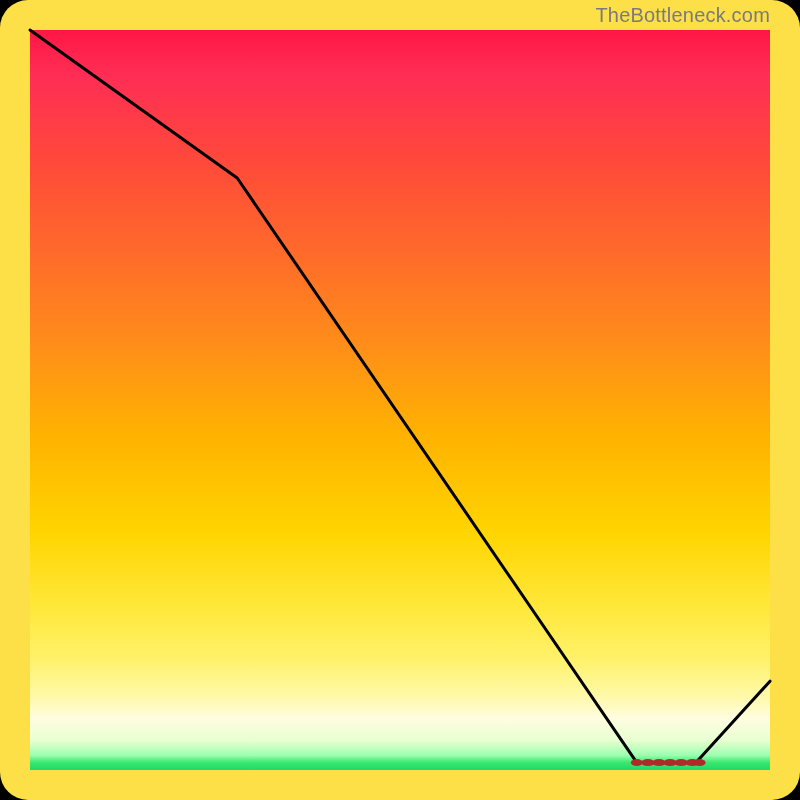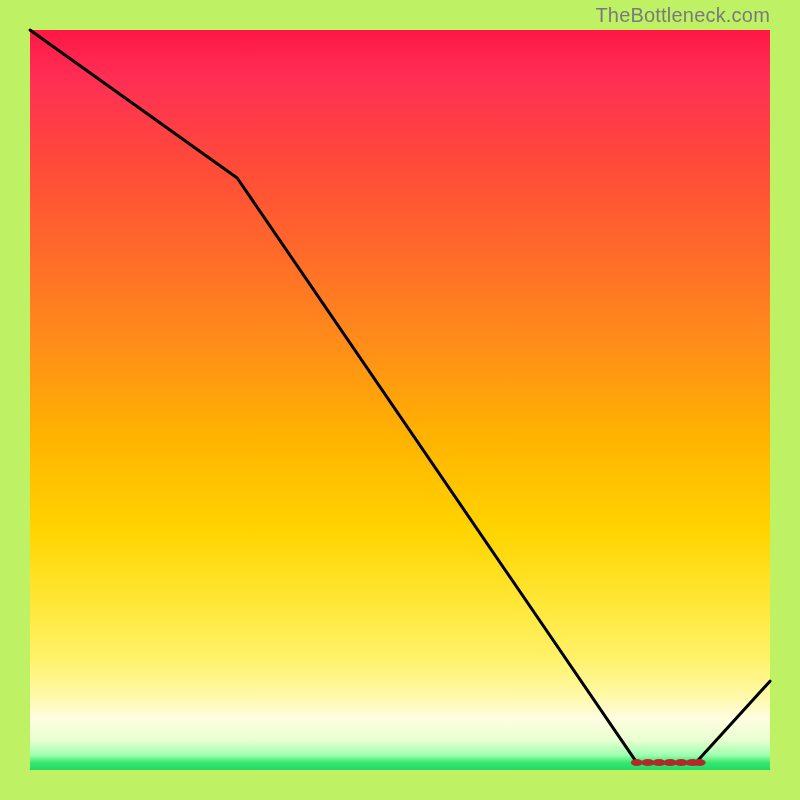--- a/index.html
+++ b/index.html
@@ -7,21 +7,22 @@
     padding: 0;
     width: 800px;
     height: 800px;
     background: #000;
     overflow: hidden;
   }
   .stage {
     position: relative;
     width: 800px;
     height: 800px;
-    background: #bef264;
+    background: #fde047;
+    border-radius: 28px;
   }
   .plot-area {
     position: absolute;
     left: 30px;
     top: 30px;
     width: 740px;
     height: 740px;
     
     background: linear-gradient(
       to bottom,

